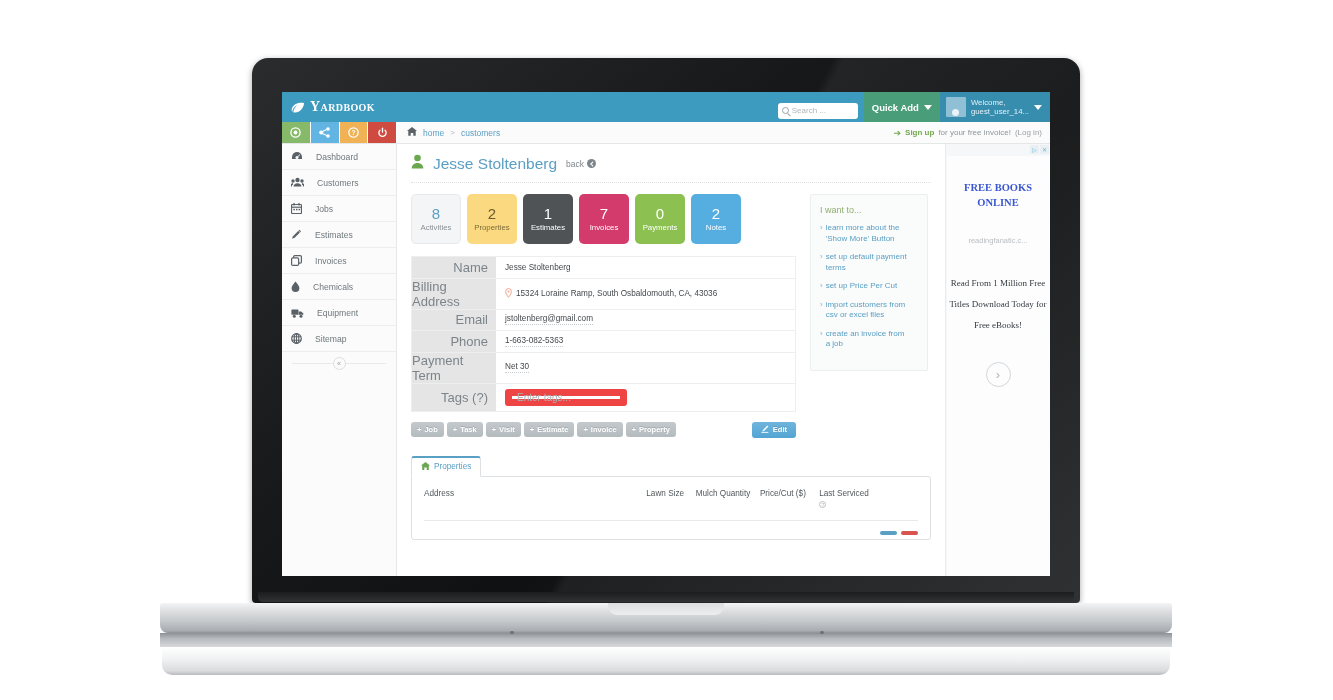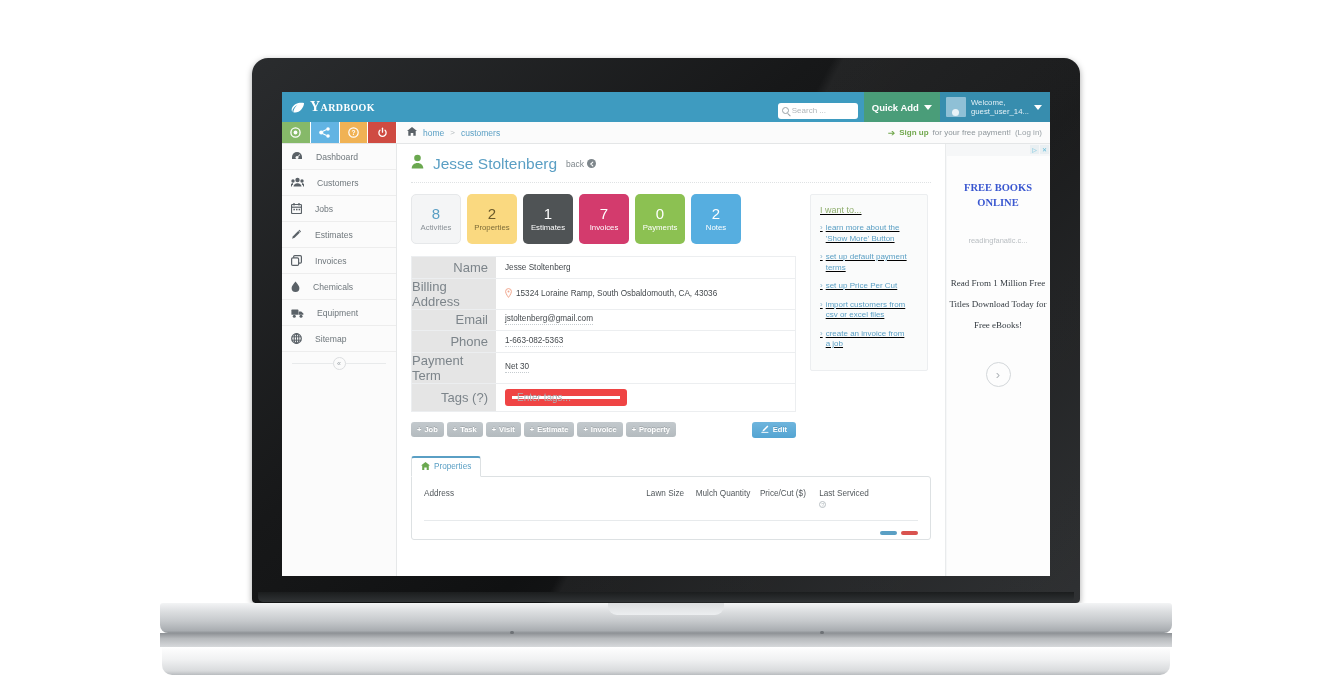--- a/index.html
+++ b/index.html
@@ -183,21 +183,20 @@
   .edit-btn {
     margin-left: auto; background: linear-gradient(#6fb5dd,#53a4d2); color: #fff; font-size: 7.5px;
     font-weight: 700; border-radius: 3px; padding: 3px 9px; display: flex; align-items: flex-start; gap: 4px;
     text-shadow: 0 -1px 0 rgba(0,0,0,.15);
   }
 
   
   .iwant {
     background: #fafbfb; border: 1px solid #eceef0; border-radius: 2px;
     padding: 10px 19px 12px 9px;
-    text-decoration: underline;
   }
   .iwant-title { font-size: 9px; color: #8fae6d; margin-bottom: 8px; }
   .iwant-link {
     font-size: 8px; color: #5a9fc4; line-height: 10.5px; margin-bottom: 8px;
     display: flex; gap: 3px;
   }
   .iwant-link .chev { color: #8ab4cc; flex: none; }
 
   
   .tabs-wrap { margin-top: 17px; }
@@ -323,21 +322,21 @@
               <path d="M5 0 0 4h1.3v4.7h2.4V6h2.6v2.7h2.4V4H10z" fill="#5a6167"></path>
             </svg>
         </span>
         <a href="#">home</a>
         <span class="crumb-sep">&gt;</span>
         <a href="#">customers</a>
       </div>
       <div class="signup-line">
         <span class="arrow">➔</span>
         <span class="su">Sign up</span>
-        <span>for your free payment!</span>
+        <span>for your free invoice!</span>
         <span class="login">(Log in)</span>
       </div>
     </div>
 
     <div class="app-body">
 
       <div class="sidebar">
         <div class="nav-item">
           <svg width="12" height="11" viewBox="0 0 12 11">
               <path d="M6 1a5 5 0 0 0-5 5v2h10V6a5 5 0 0 0-5-5z" fill="#5a6167"></path>

